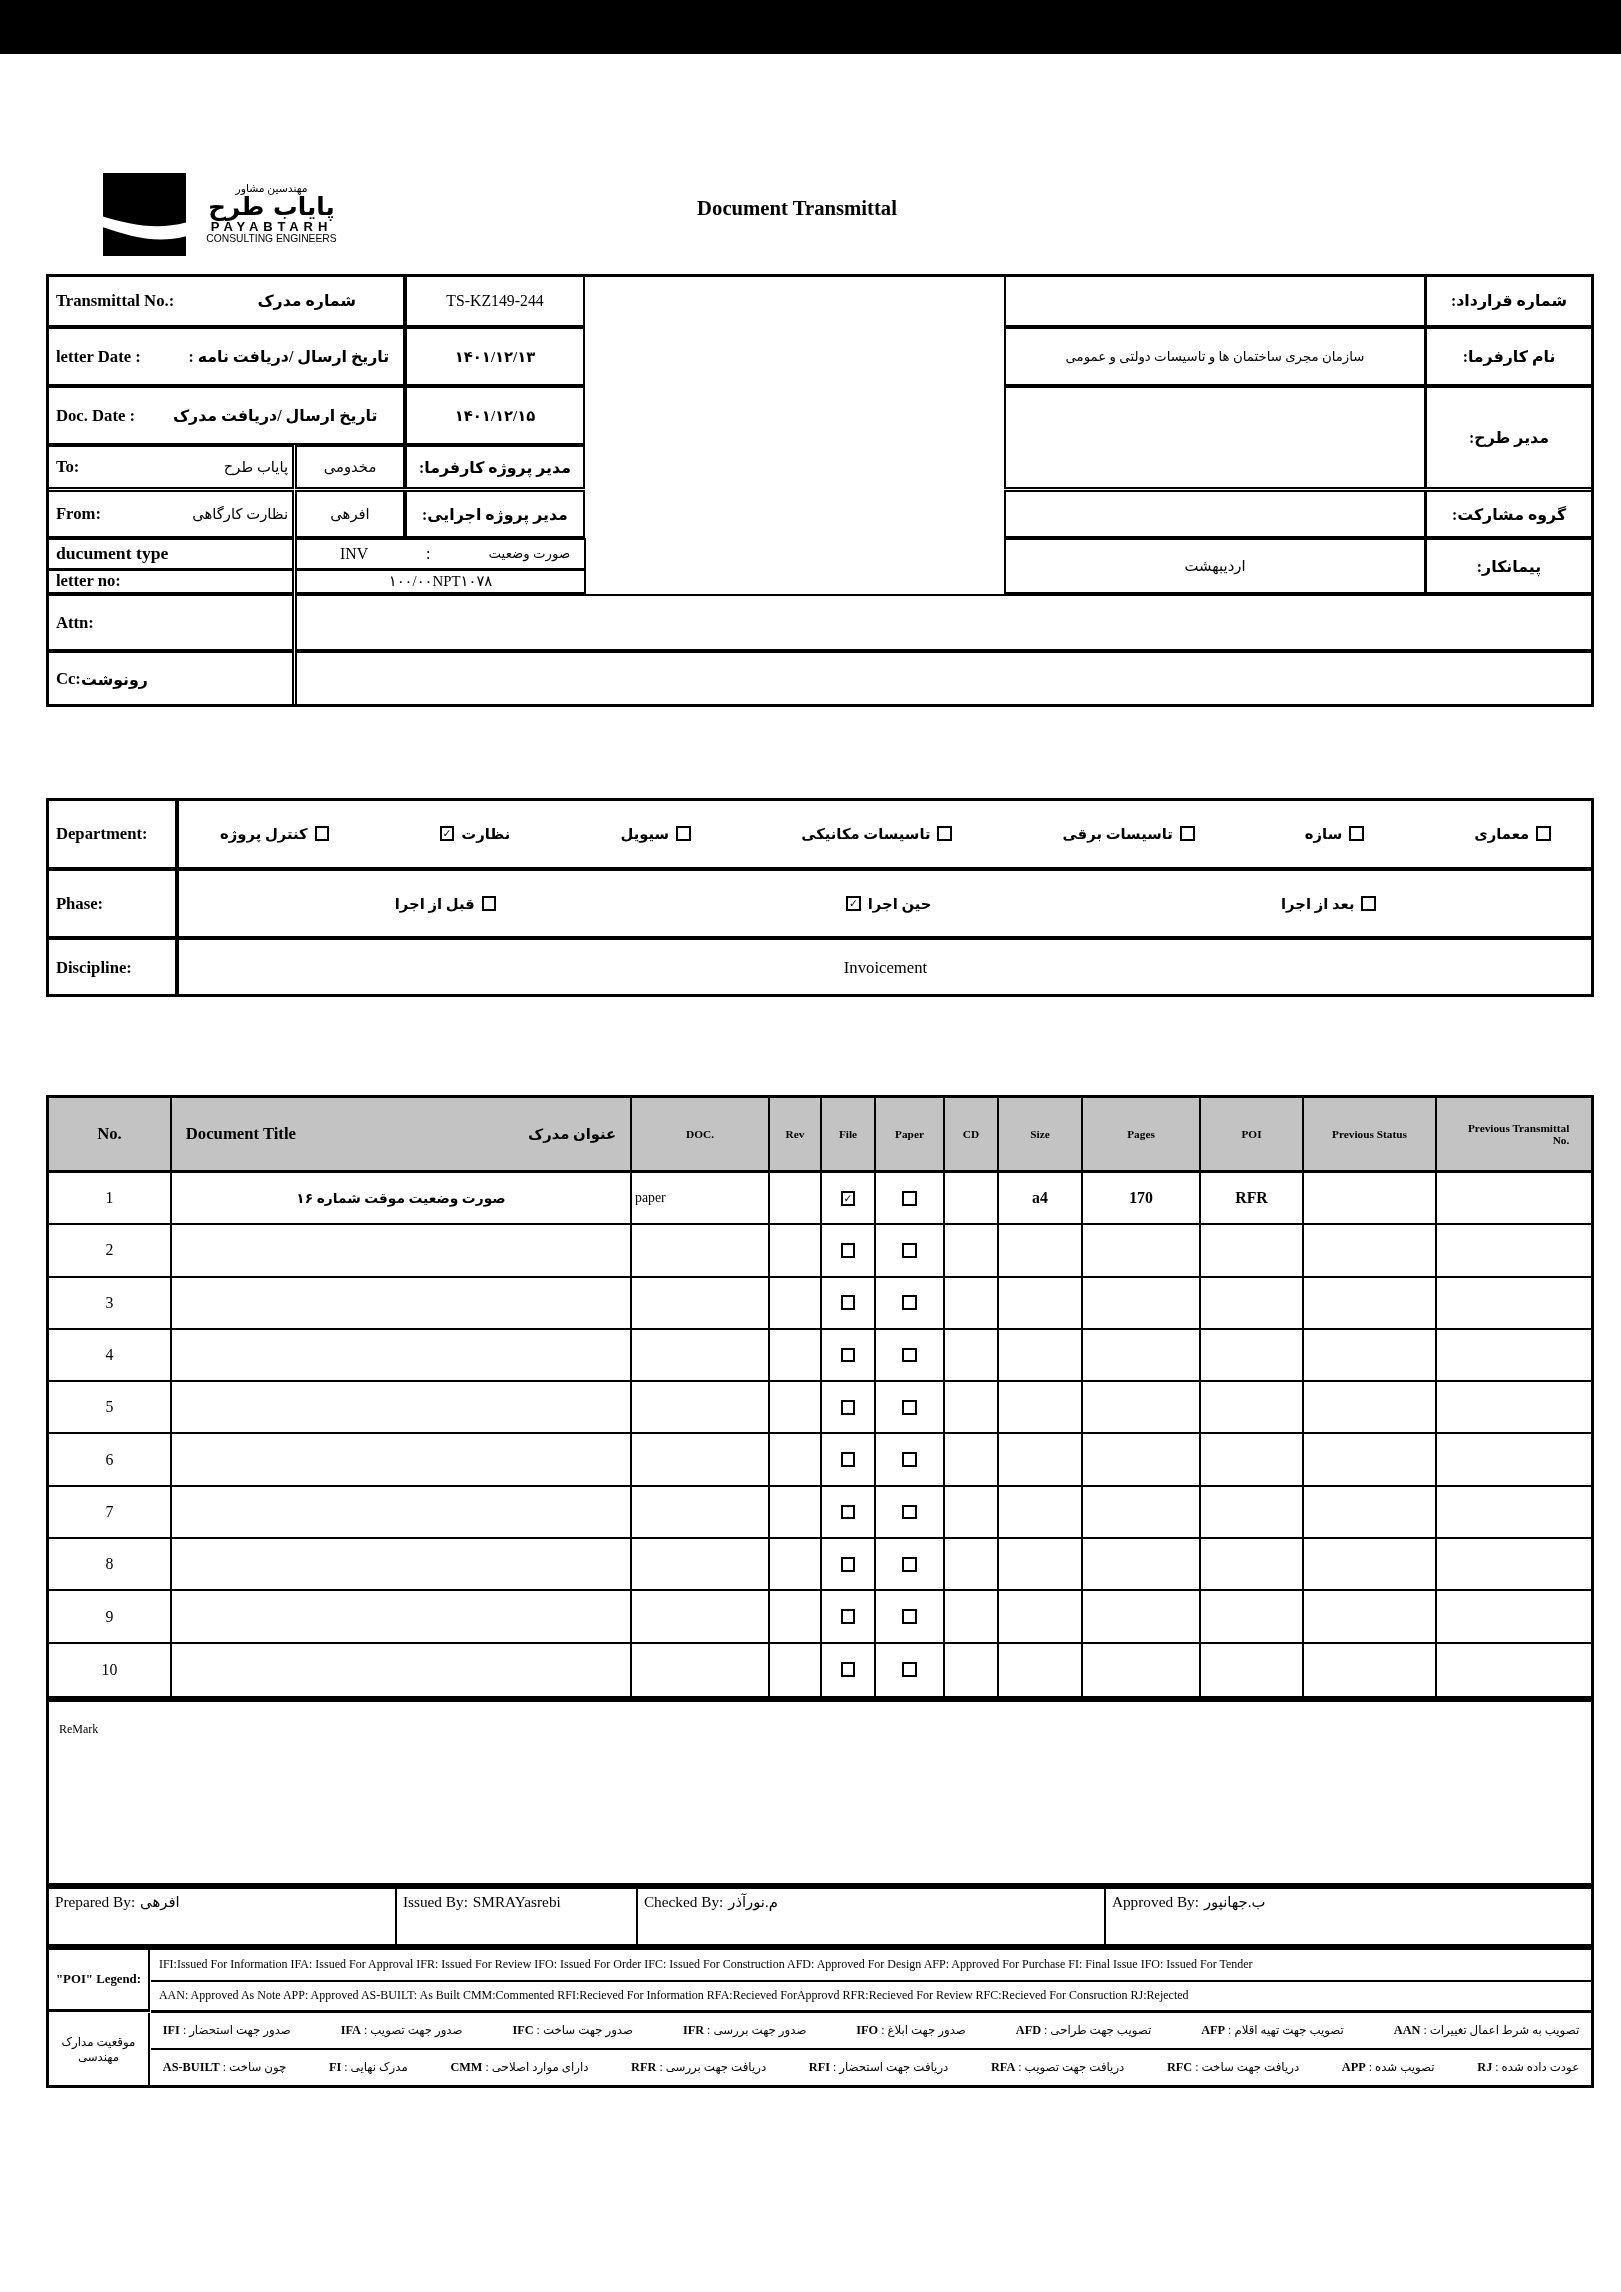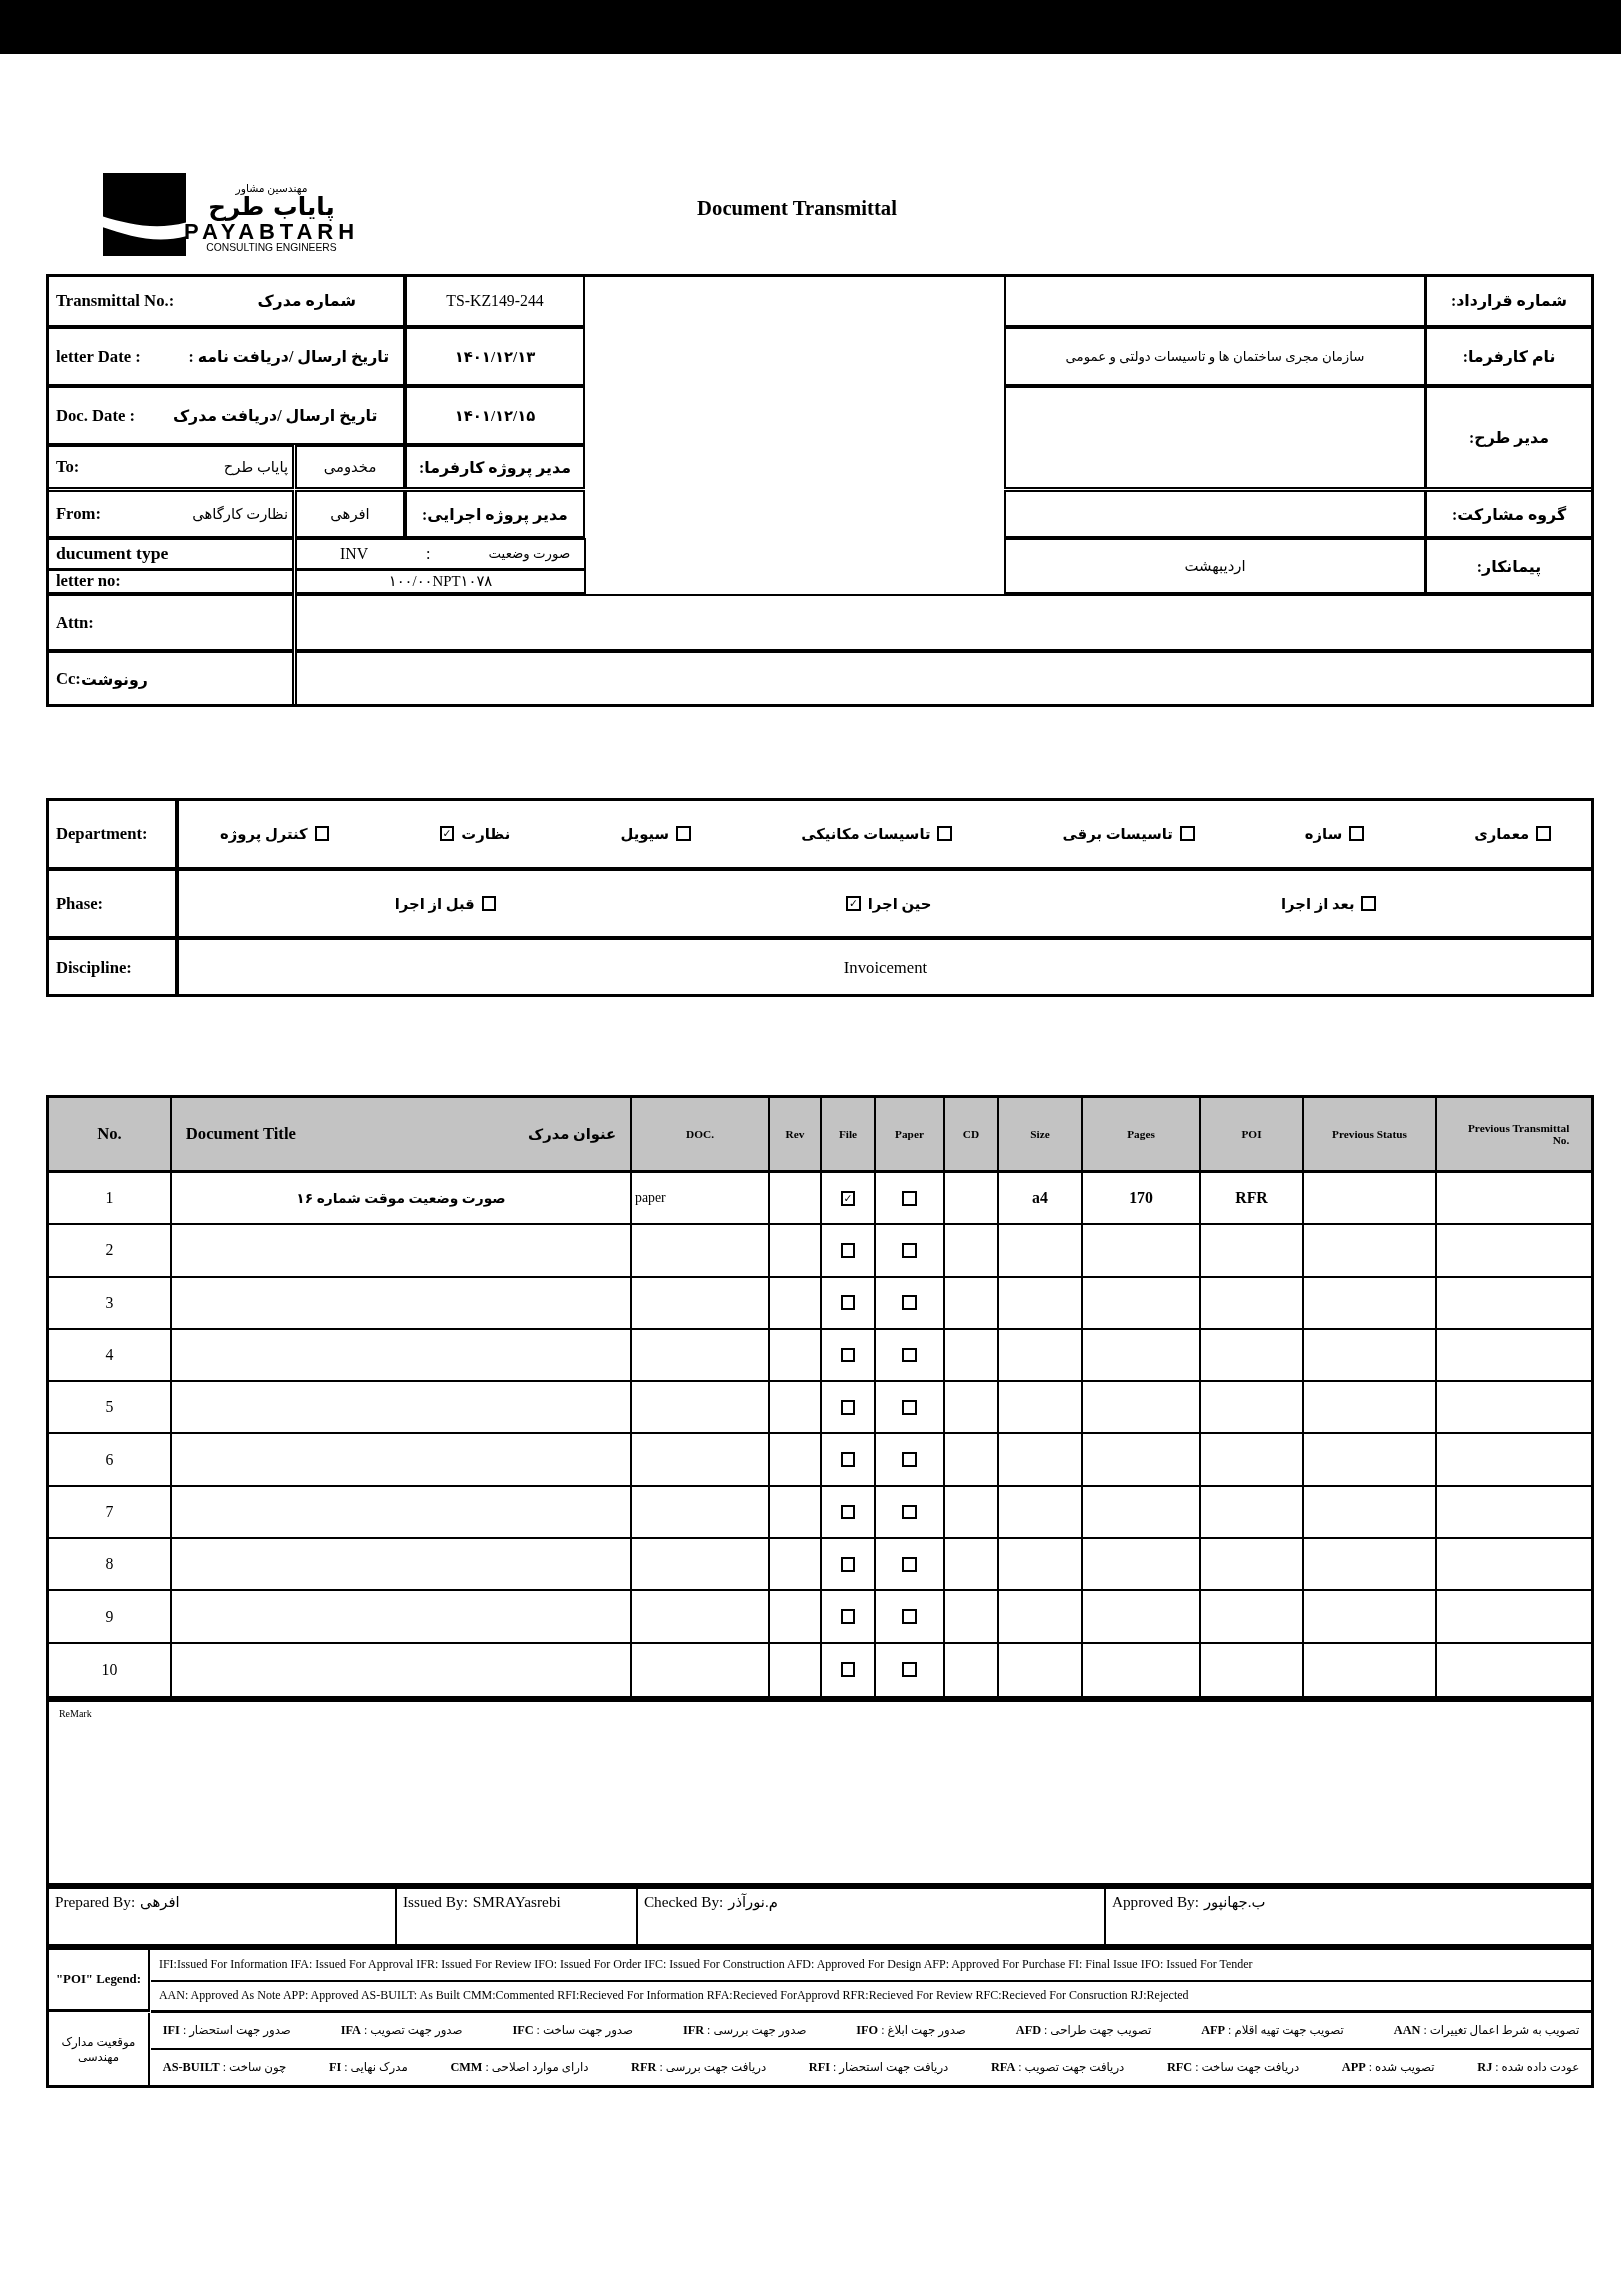--- a/index.html
+++ b/index.html
@@ -53,21 +53,21 @@
 
   <div class="abs" style="left:103px;top:173px;width:83px;height:83px;">
     <svg width="83" height="83" viewBox="0 0 84 84">
       <rect x="0" y="0" width="84" height="84" fill="#000"></rect>
       <path d="M0,44 C 26,52 54,58 84,50 L84,64 C 54,72 26,64 0,55 Z" fill="#fff"></path>
     </svg>
   </div>
   <div class="abs logo-text" style="left:183px;top:183px;width:177px;">
     <div class="fa" style="font-size:10.8px;">مهندسین مشاور</div>
     <div class="fa b" style="font-size:24.6px;font-family:'DejaVu Sans',sans-serif;">پایاب طرح</div>
-    <div class="b" style="font-size:22px;letter-spacing:4.9px;font-family:'Liberation Sans',sans-serif;">PAYABTARH</div>
+    <div class="b" style="font-size:13px;letter-spacing:4.9px;font-family:'Liberation Sans',sans-serif;">PAYABTARH</div>
     <div style="font-size:10.3px;font-family:'Liberation Sans',sans-serif;">CONSULTING ENGINEERS</div>
   </div>
 
   <div class="abs b ctr" style="left:649px;top:197px;width:296px;font-size:20.7px;text-align:center;">Document Transmittal</div>
 
   <div class="outer" style="left:46px;top:274px;width:1548px;height:433px;"></div>
 
   <div class="cell between" style="left:46px;top:274px;width:359px;height:53px;padding-right:47px;">
     <span class="enlabel">Transmittal No.:</span>
     <span class="fa falabel">شماره مدرک</span>
@@ -376,21 +376,21 @@
       </div>
       <div class="dc"></div>
       <div class="dc" style="font-weight: bold; font-size: 15.8px;"></div>
       <div class="dc" style="font-weight: bold; font-size: 15.8px;"></div>
       <div class="dc" style="font-weight: bold; font-size: 15.8px;"></div>
       <div class="dc"></div>
       <div class="dc last"></div>
     </div>
 
   <div class="outer" style="left:46px;top:1699px;width:1548px;height:187px;">
-    <div style="font-size:10px;padding:5.9px 0 0 9.9px;">ReMark</div>
+    <div style="font-size:12px;padding:5.9px 0 0 9.9px;margin-top:14px;">ReMark</div>
   </div>
 
   <div class="outer siggrid" style="left:46px;top:1886px;width:1548px;height:61px;">
     <div class="sig">
       <span>Prepared By:</span>
       <span class="fa faval">افرهی</span>
     </div>
     <div class="sig">
       <span>Issued By:</span>
       <span>SMRAYasrebi</span>

